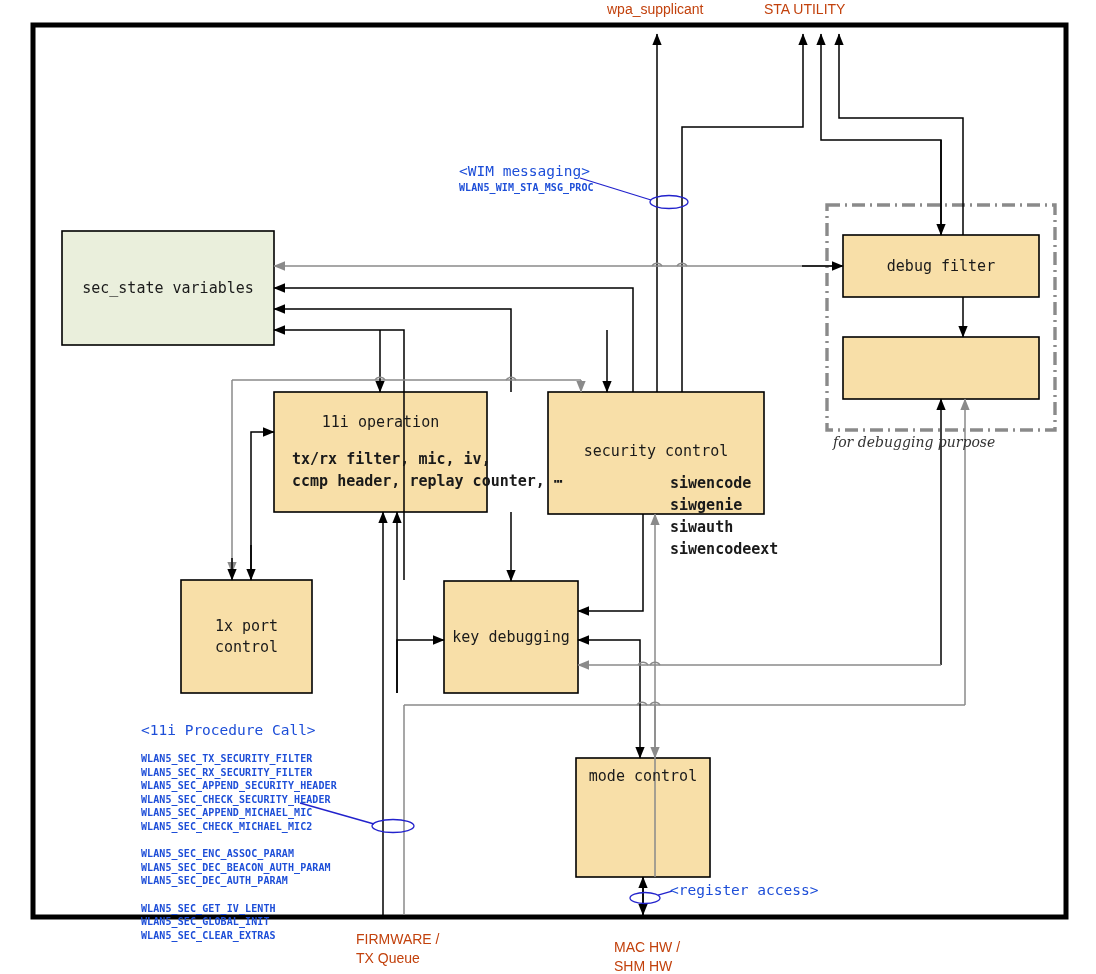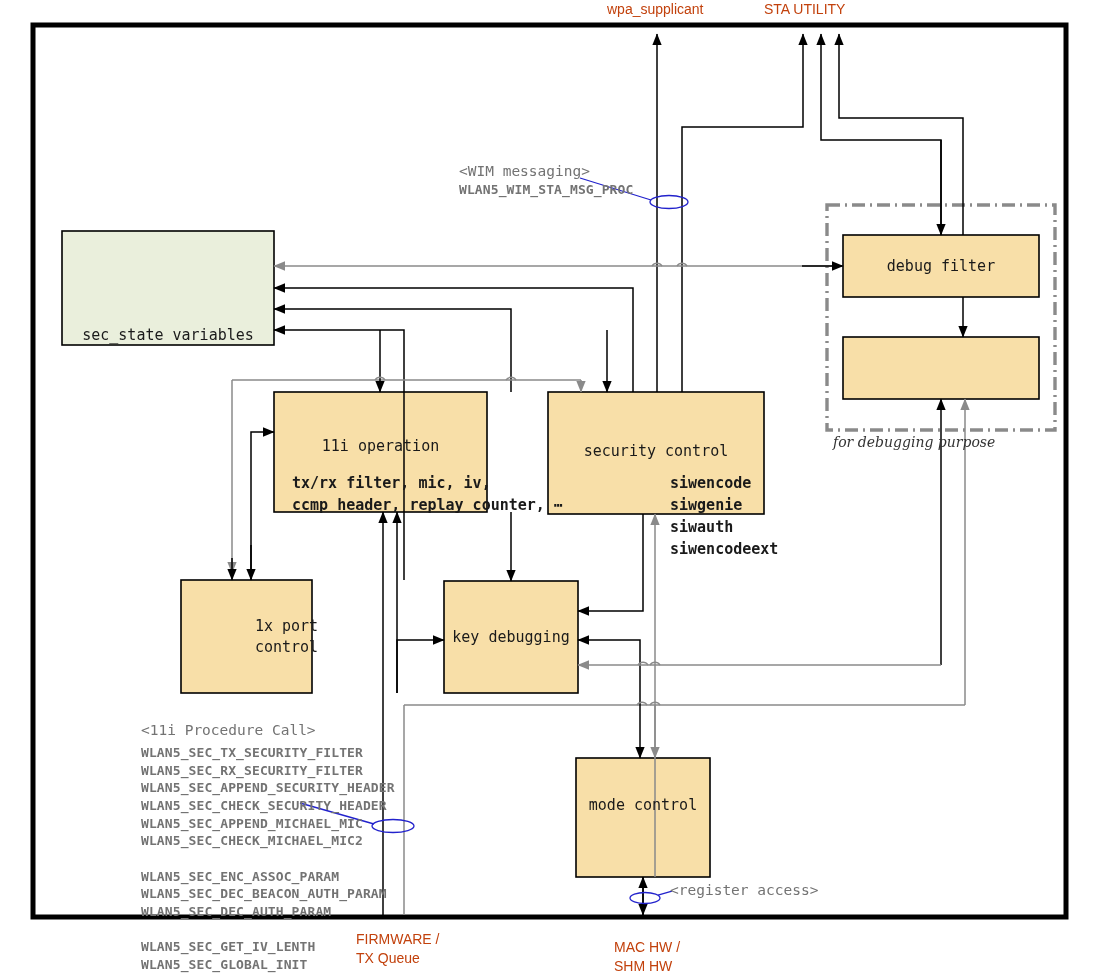--- a/index.html
+++ b/index.html
@@ -12,24 +12,24 @@
   .boxlabel{position:absolute;display:flex;flex-direction:column;
             justify-content:center;align-items:center;pointer-events:none;}
   .boxtitle{font-family:"DejaVu Sans Mono","Liberation Mono",monospace;
             font-size:15px;color:#1a1a1a;white-space:pre;text-align:center;line-height:1.35;}
   .boxsub{font-family:"DejaVu Sans Mono","Liberation Mono",monospace;
           font-size:15px;font-weight:bold;color:#1a1a1a;white-space:pre;line-height:1.45;}
 
   .extlabel{position:absolute;font-family:Liberation Sans, sans-serif;
             font-size:14px;color:#c2410c;white-space:pre;line-height:1.35;}
 
-  .annot{position:absolute;color:#737373;
+  .annot{position:absolute;color:#1d4ed8;
          font-family:"DejaVu Sans Mono","Liberation Mono",monospace;}
   .annot-title{font-size:14.5px;white-space:pre;}
-  .annot-list{font-size:13px;font-weight:bold;white-space:pre;line-height:1.36;letter-spacing:.1px;}
+  .annot-list{font-size:10px;font-weight:bold;white-space:pre;line-height:1.36;letter-spacing:.1px;}
 
   .dbgnote{position:absolute;font-family:"DejaVu Serif","Liberation Serif",serif;
            font-style:italic;font-size:14px;color:#333;white-space:pre;}
 </style>
 </head>
 <body>
 
 <div id="stage">
 
   <svg id="diagram" viewBox="0 0 1096 974">
@@ -149,68 +149,68 @@
     </g>
   </svg>
 
   <div class="extlabel" style="left:607px; top:0px;">wpa_supplicant</div>
   <div class="extlabel" style="left:764px; top:0px;">STA UTILITY</div>
   <div class="extlabel" style="left:356px; top:930px;">FIRMWARE /
 TX Queue</div>
   <div class="extlabel" style="left:614px; top:938px;">MAC HW /
 SHM HW</div>
 
-  <div class="boxlabel" style="left:62px; top:231px; width:212px; height:114px;justify-content:flex-end;">
+  <div class="boxlabel" style="left:62px; top:231px; width:212px; height:114px;">
     <div class="boxtitle">sec_state variables</div>
   </div>
 
   <div class="boxlabel" style="left:274px; top:392px; width:213px; height:120px;
               justify-content:flex-start; align-items:flex-start;">
-    <div class="boxtitle" style="width:213px; margin-top:44px;">11i operation</div>
+    <div class="boxtitle" style="width:213px; margin-top:20px;">11i operation</div>
     <div class="boxsub" style="margin-left:18px; margin-top:17px;">tx/rx filter, mic, iv,
 ccmp header, replay counter, ⋯</div>
   </div>
 
   <div class="boxlabel" style="left:548px; top:392px; width:216px; height:122px;
               justify-content:flex-start; align-items:flex-start;">
     <div class="boxtitle" style="width:216px; margin-top:49px;">security control</div>
     <div class="boxsub" style="margin-left:122px; margin-top:12px;">siwencode
 siwgenie
 siwauth
 siwencodeext</div>
   </div>
 
-  <div class="boxlabel" style="left:181px; top:580px; width:131px; height:113px;margin-left:40px;">
+  <div class="boxlabel" style="left:181px; top:580px; width:131px; height:113px;">
     <div class="boxtitle">1x port
 control</div>
   </div>
 
   <div class="boxlabel" style="left:444px; top:581px; width:134px; height:112px;">
     <div class="boxtitle">key debugging</div>
   </div>
 
-  <div class="boxlabel" style="left:576px; top:758px; width:134px; height:94px;justify-content:center;">
+  <div class="boxlabel" style="left:576px; top:729px; width:134px; height:94px;justify-content:center;">
     <div class="boxtitle">mode control</div>
   </div>
 
   <div class="boxlabel" style="left:843px; top:235px; width:196px; height:62px;">
     <div class="boxtitle">debug filter</div>
   </div>
 
 
   <div class="dbgnote" style="left:833px; top:434px;">for debugging purpose</div>
 
   <div class="annot" style="left:459px; top:163px;">
     <div class="annot-title">&lt;WIM messaging&gt;</div>
     <div class="annot-list" style="margin-top:2px;">WLAN5_WIM_STA_MSG_PROC</div>
   </div>
 
   <div class="annot" style="left:141px; top:722px;">
     <div class="annot-title">&lt;11i Procedure Call&gt;</div>
-    <div class="annot-list" style="margin-top:6px;">WLAN5_SEC_TX_SECURITY_FILTER
+    <div class="annot-list" style="margin-top:14px;">WLAN5_SEC_TX_SECURITY_FILTER
 WLAN5_SEC_RX_SECURITY_FILTER
 WLAN5_SEC_APPEND_SECURITY_HEADER
 WLAN5_SEC_CHECK_SECURITY_HEADER
 WLAN5_SEC_APPEND_MICHAEL_MIC
 WLAN5_SEC_CHECK_MICHAEL_MIC2
 
 WLAN5_SEC_ENC_ASSOC_PARAM
 WLAN5_SEC_DEC_BEACON_AUTH_PARAM
 WLAN5_SEC_DEC_AUTH_PARAM
 

